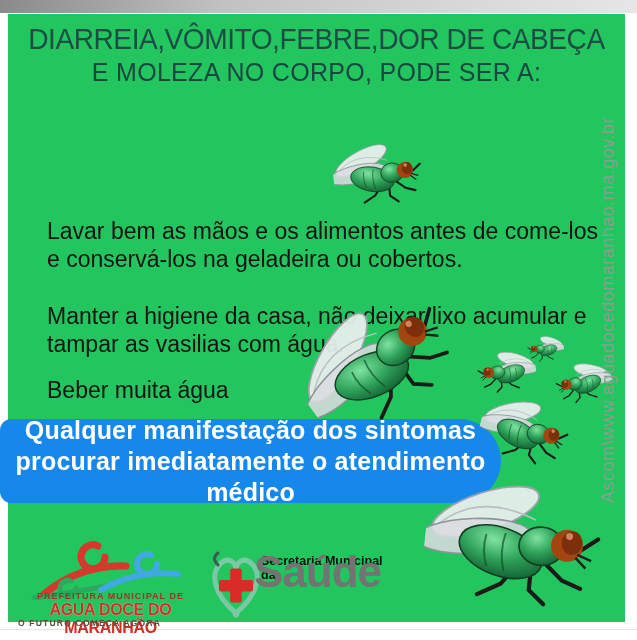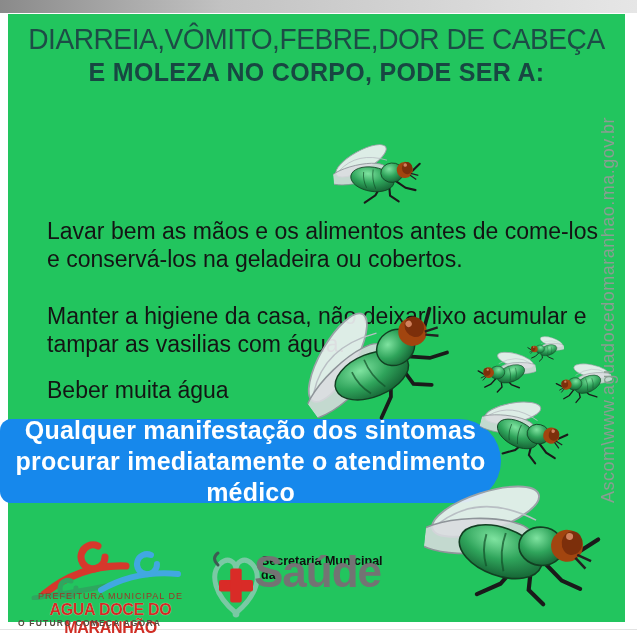--- a/index.html
+++ b/index.html
@@ -18,21 +18,21 @@
   .bottom-line{position:absolute; left:0; right:0; top:629px; height:1px; background:#e3e3e3;}
 
   
   .hdr1{
     position:absolute; top:9px; left:0; width:100%; text-align:center;
     font-size:29px; font-weight:500; color:#1d4c46; letter-spacing:-0.5px;
     transform:scaleX(0.97);
   }
   .hdr2{
     position:absolute; top:44px; left:0; width:100%; text-align:center;
-    font-size:25px; font-weight:700; color:#184742; letter-spacing:0.3px;
+    font-size:25px; font-weight:400; color:#184742; letter-spacing:0.3px;
   }
   .title{
     position:absolute; top:68px; left:0; width:100%; text-align:center;
     font-size:60px; font-weight:800; color:#123f3a; letter-spacing:-1px;
   }
 
   
   .como{
     position:absolute; left:27px; top:156px;
     font-size:29px; font-weight:800; color:#0d0d0d; letter-spacing:-0.5px;
@@ -72,21 +72,21 @@
   .fly4{left:472px; top:348px; width:64px;  height:45px; transform:scaleX(-1) rotate(8deg);}
   .fly5{left:550px; top:360px; width:62px;  height:43px; transform:scaleX(-1) rotate(12deg);}
   .fly6{left:480px; top:396px; width:97px;  height:68px; transform:rotate(14deg);}
   .fly7{left:425px; top:474px; width:192px; height:134px; transform:rotate(6deg);}
 
   
   .pref{position:absolute; left:18px; top:538px; width:185px; height:92px; z-index:4;}
   .pref svg{position:absolute; left:8px; top:2px;}
   .pref-l1{
     position:absolute; top:53px; left:0; width:100%; text-align:center;
-    font-size:9px; font-weight:400; color:#9c3527; letter-spacing:1px;
+    font-size:9px; font-weight:700; color:#9c3527; letter-spacing:1px;
   }
   .pref-l2{
     position:absolute; top:63px; left:0; width:100%; text-align:center;
     font-size:16px; font-weight:800; color:#d02d24; letter-spacing:-0.3px;
     text-shadow:0 0 1px #fff;
   }
   .pref-l3{
     position:absolute; top:80px; left:0; width:100%; text-align:left;
     font-size:8.5px; font-weight:700; color:#584a40; letter-spacing:1.2px;
   }

